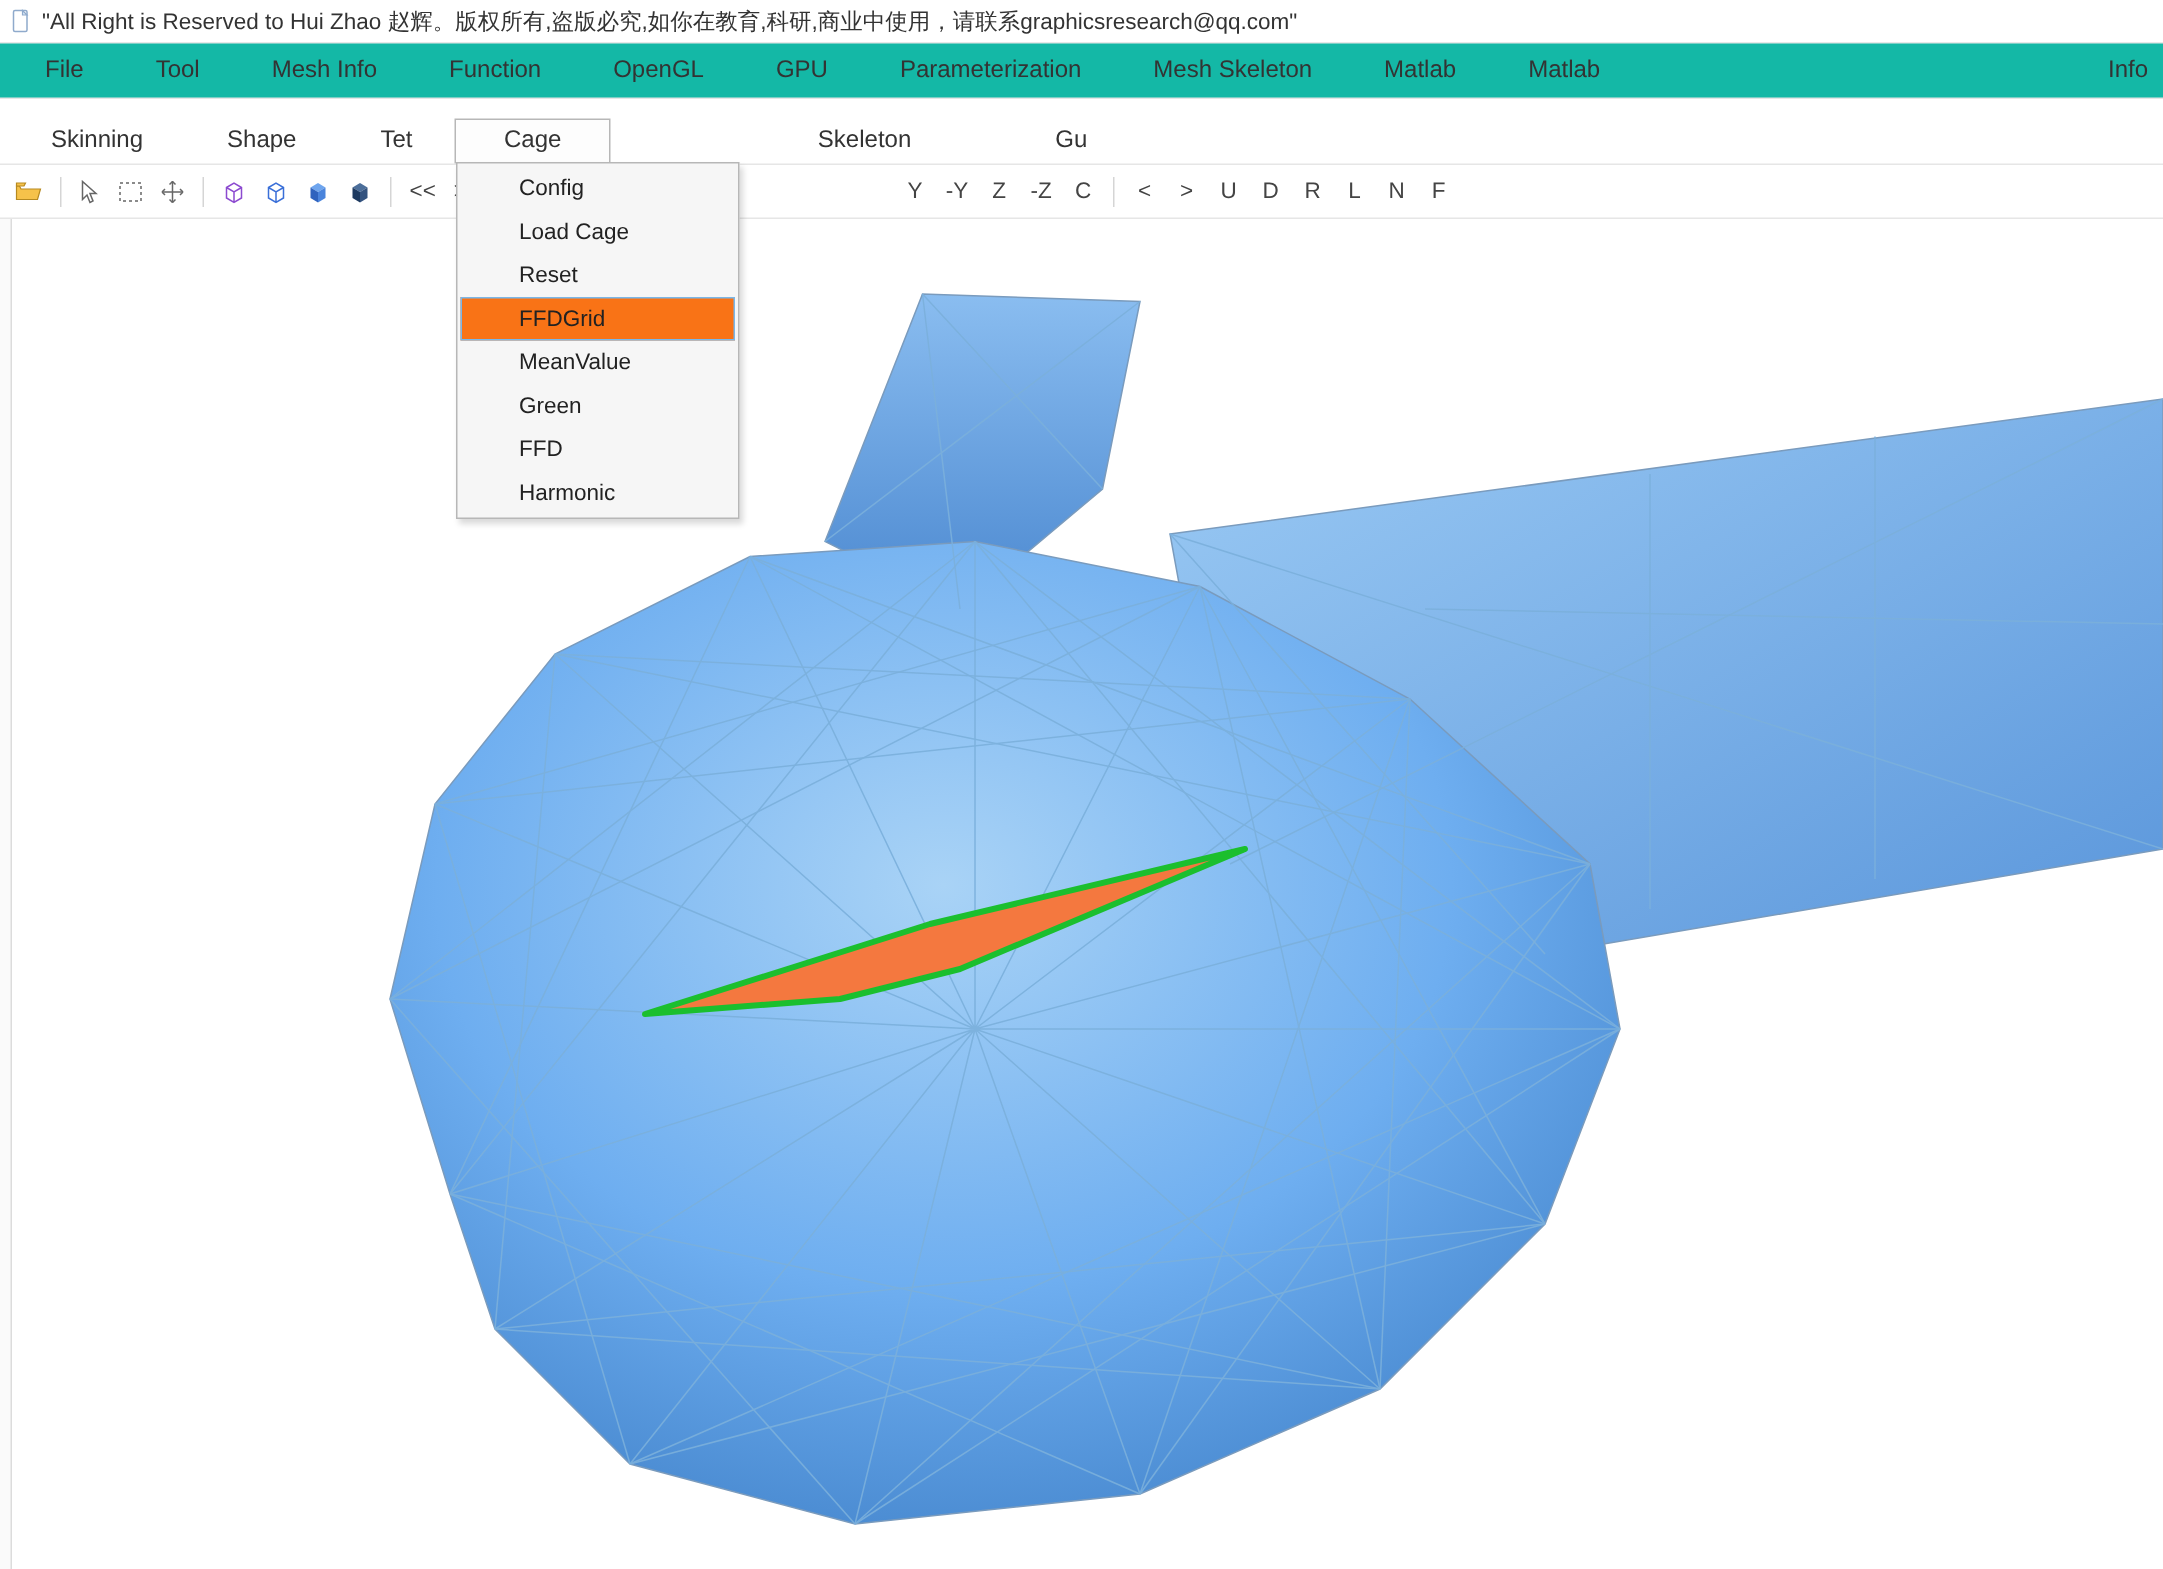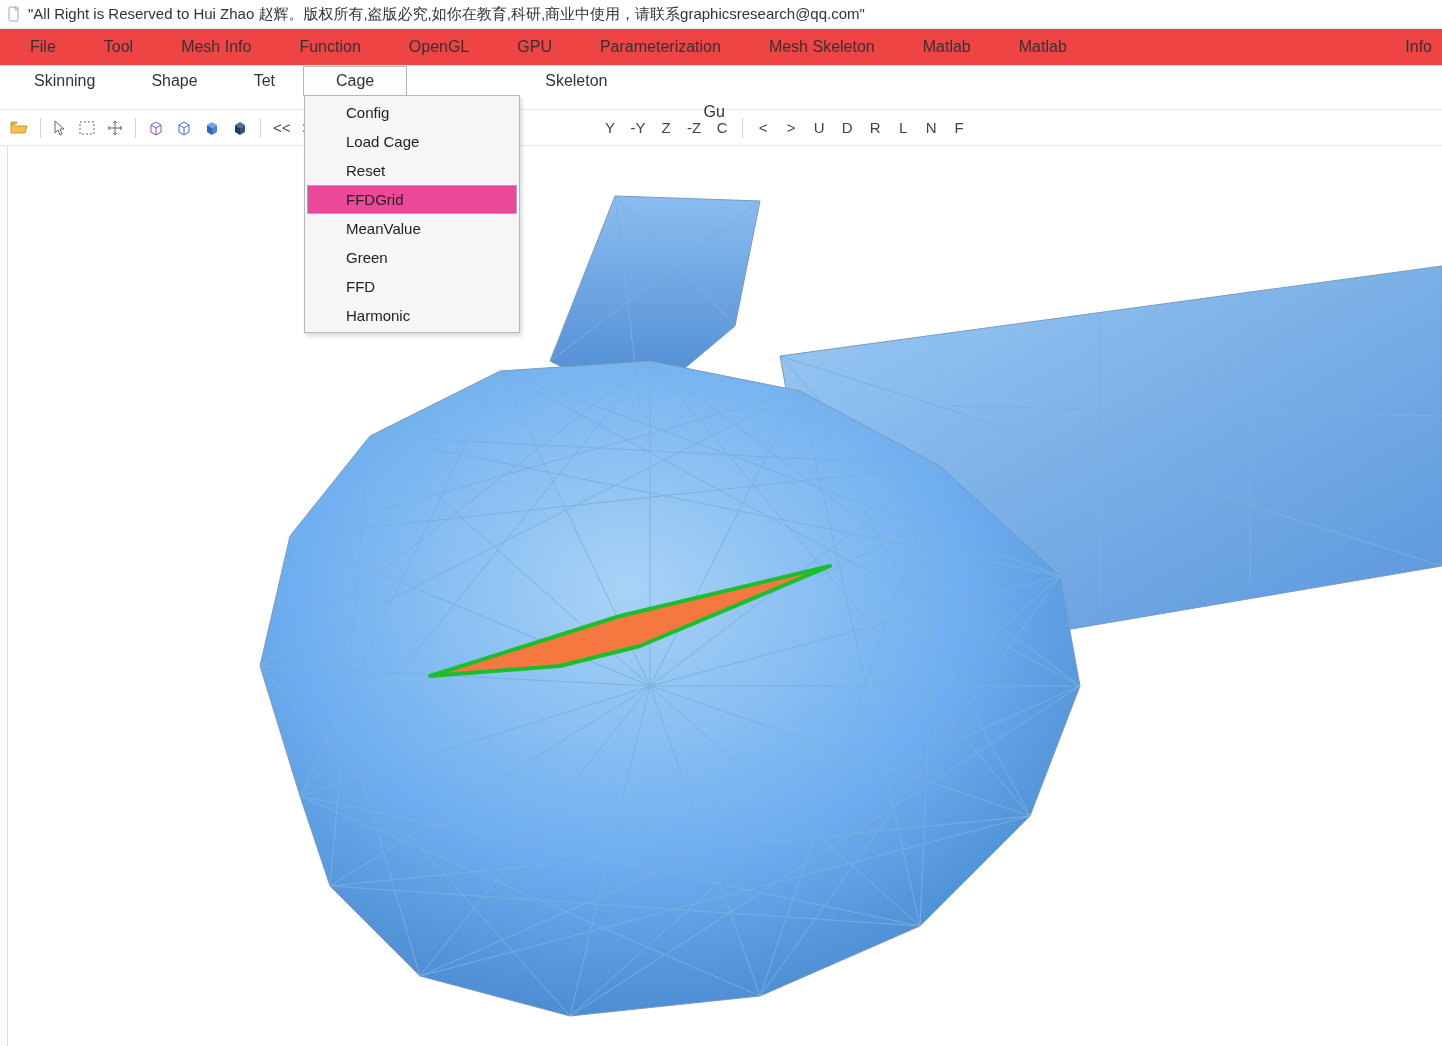--- a/index.html
+++ b/index.html
@@ -29,39 +29,39 @@
   .doc-icon {
     width: 16px; height: 16px;
     flex-shrink: 0;
   }
 
   
   .menu-bar {
     display: flex;
     align-items: center;
     height: 38px;
-    background: #ef4444;
+    background: #14b8a6;
     border-top: 1px solid #e8e8e8;
     border-bottom: 1px solid #e6e6e6;
     padding: 0 6px;
   }
   .menu-bar .menu-item {
     padding: 6px 24px;
     font-size: 16px;
     color: #333;
     cursor: default;
     white-space: nowrap;
   }
   .menu-bar .spacer { flex: 1; }
   .menu-bar .menu-item.help { padding-right: 4px; }
 
   
   .secondary-bar {
     display: flex;
-    align-items: flex-start;
+    align-items: flex-end;
     height: 44px;
     background: #ffffff;
     border-bottom: 1px solid #e6e6e6;
     padding: 0 6px;
     gap: 0;
     position: relative;
   }
   .secondary-bar .sec-item {
     padding: 6px 28px;
     font-size: 16px;
@@ -74,36 +74,36 @@
     border: 1px solid #b7b7b7;
     background: #fdfdfd;
     padding: 5px 32px;
   }
 
   
   .dropdown {
     position: absolute;
     top: 100%;
     left: 0;
-    width: 216px;
+    width: 189px;
     background: #f6f6f6;
     border: 1px solid #b7b7b7;
     box-shadow: 2px 3px 4px rgba(0,0,0,0.15);
     z-index: 100;
     padding: 2px;
   }
   .dropdown .dd-item {
     padding: 5px 18px 5px 38px;
     font-size: 15px;
     color: #222;
     cursor: default;
     border: 1px solid transparent;
   }
   .dropdown .dd-item.selected {
-    background: #ec4899;
+    background: #f97316;
     border: 1px solid #7ab7e8;
   }
 
   
   .toolbar {
     display: flex;
     align-items: center;
     height: 36px;
     background: #ffffff;
     border-bottom: 1px solid #e6e6e6;

